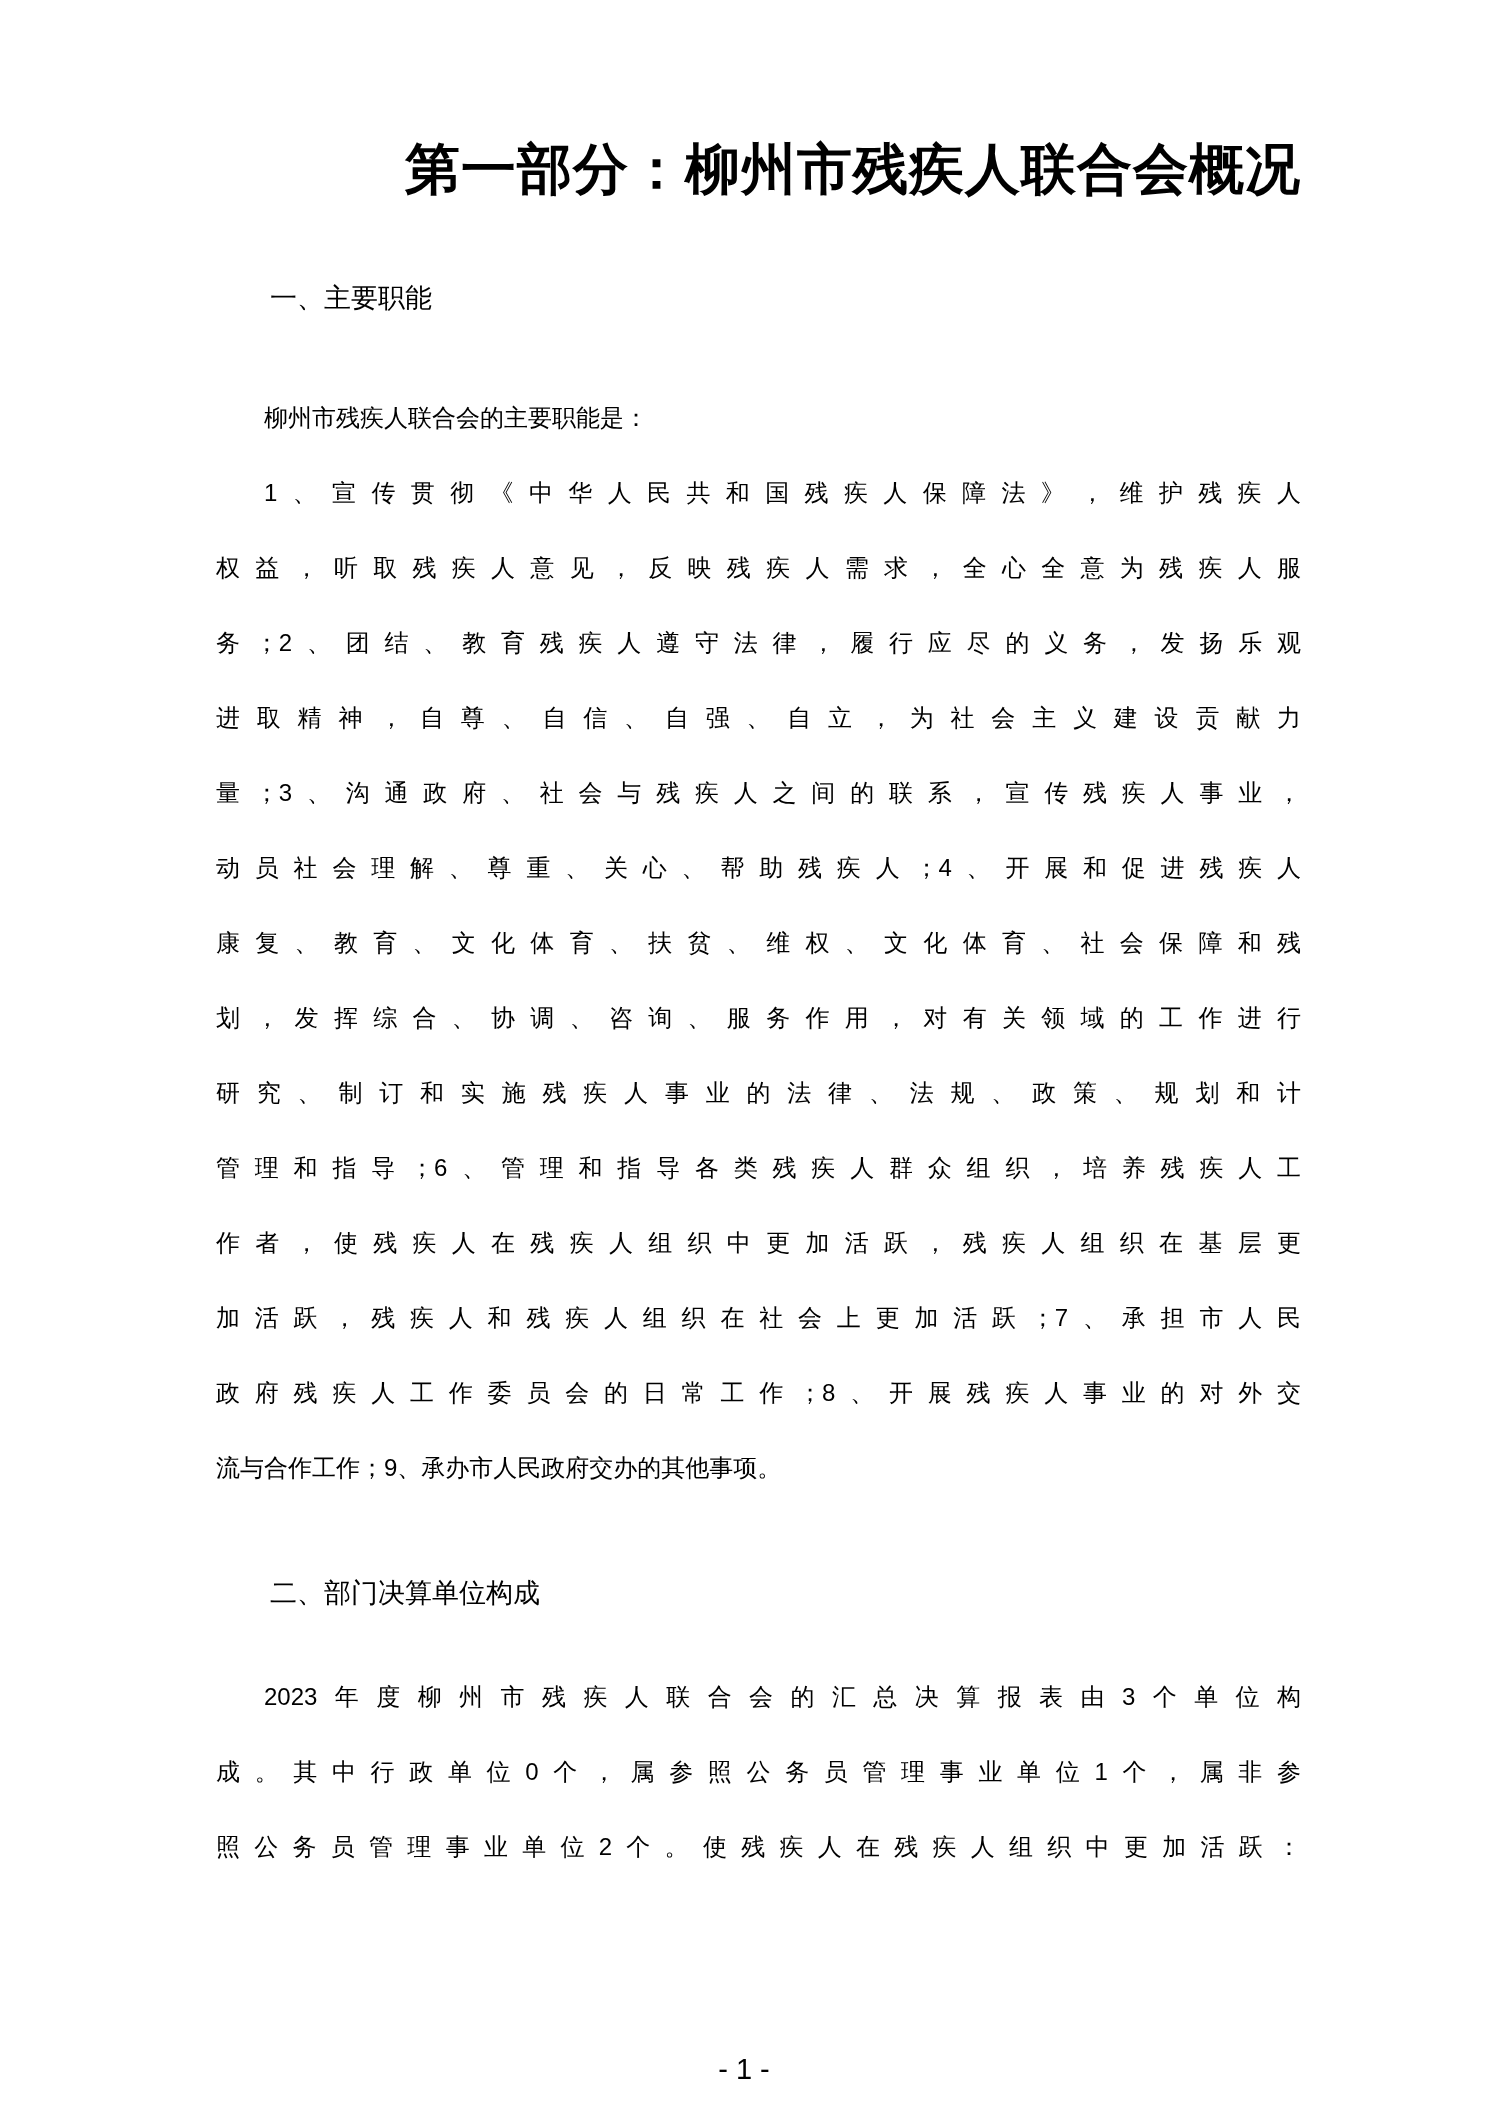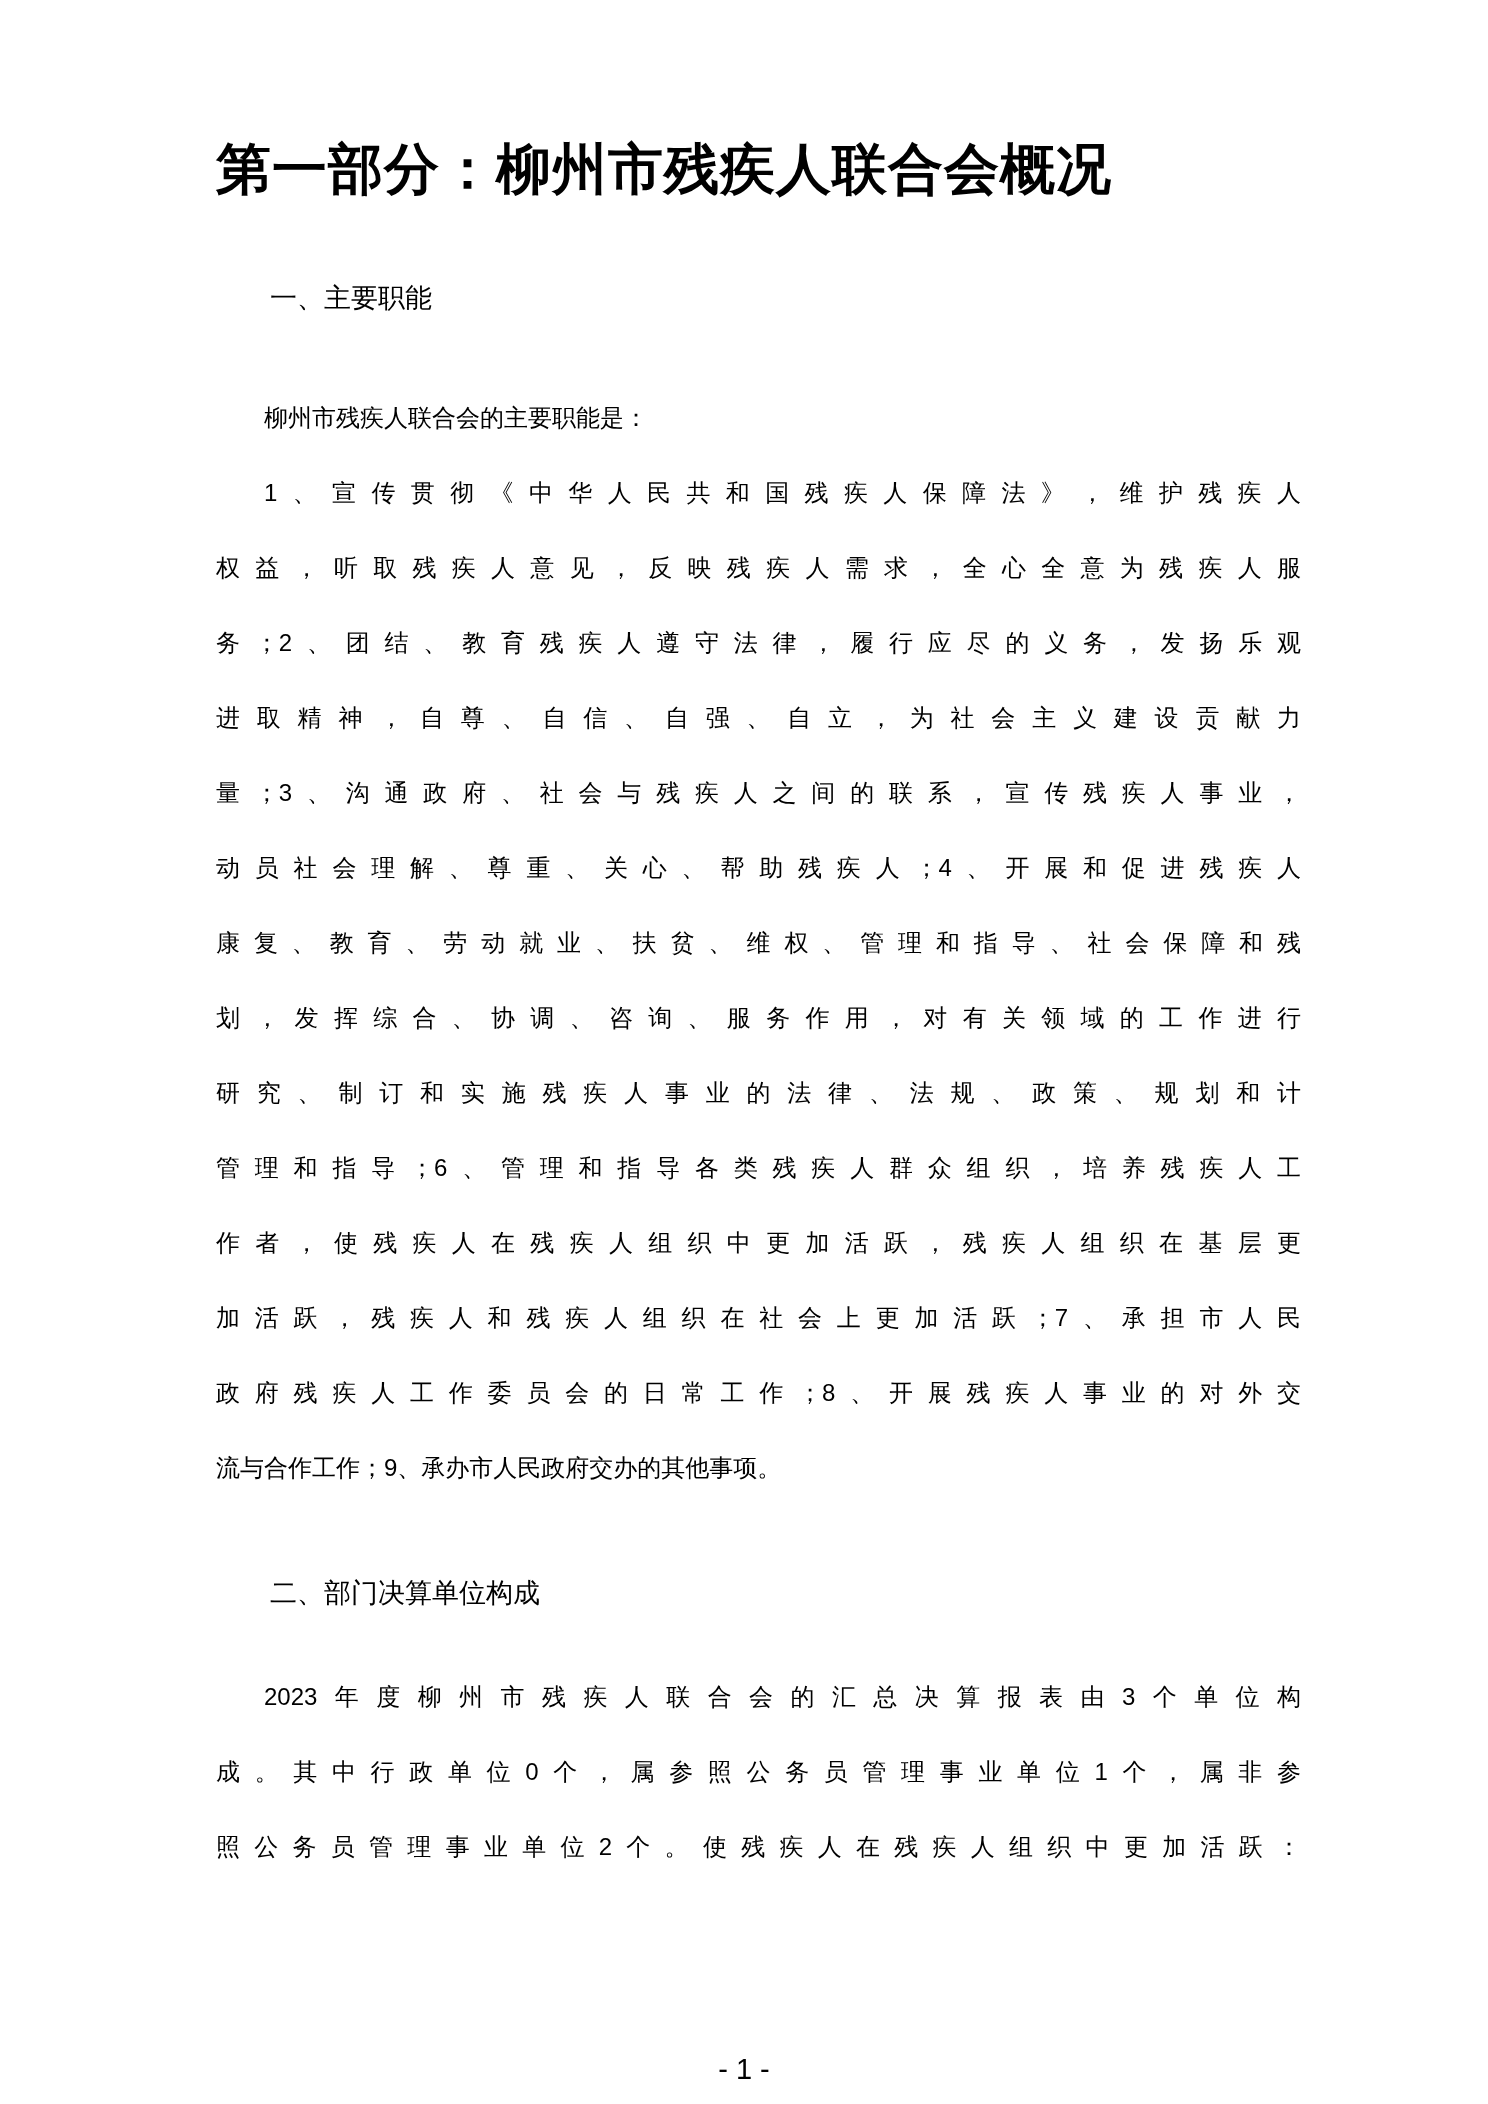--- a/index.html
+++ b/index.html
@@ -17,21 +17,21 @@
     font-family: "Liberation Sans", sans-serif;
     color: #000000;
     overflow: hidden;
   }
   .doc-title {
     margin-top: 136px;
     font-size: 55px;
     line-height: 66px;
     font-weight: bold;
     letter-spacing: 1px;
-    text-align: left;
+    text-align: right;
     white-space: nowrap;
   }
   .heading {
     font-size: 27px;
     line-height: 48px;
     font-weight: normal;
     text-indent: 2em;
   }
   .heading.first  { margin-top: 72px; }
   .heading.second { margin-top: 64px; }
@@ -66,21 +66,21 @@
   <div class="heading first">一、主要职能</div>
 
   <div class="para p1">
     <div class="line indent left-last">柳州市残疾人联合会的主要职能是：</div>
     <div class="line indent">1、宣传贯彻《中华人民共和国残疾人保障法》，维护残疾人</div>
     <div class="line">权益，听取残疾人意见，反映残疾人需求，全心全意为残疾人服</div>
     <div class="line">务；2、团结、教育残疾人遵守法律，履行应尽的义务，发扬乐观</div>
     <div class="line">进取精神，自尊、自信、自强、自立，为社会主义建设贡献力</div>
     <div class="line">量；3、沟通政府、社会与残疾人之间的联系，宣传残疾人事业，</div>
     <div class="line">动员社会理解、尊重、关心、帮助残疾人；4、开展和促进残疾人</div>
-    <div class="line">康复、教育、劳动就业、扶贫、维权、管理和指导、社会保障和残</div>
+    <div class="line">康复、教育、文化体育、扶贫、维权、文化体育、社会保障和残</div>
     <div class="line">划，发挥综合、协调、咨询、服务作用，对有关领域的工作进行</div>
     <div class="line">研究、制订和实施残疾人事业的法律、法规、政策、规划和计</div>
     <div class="line">管理和指导；6、管理和指导各类残疾人群众组织，培养残疾人工</div>
     <div class="line">作者，使残疾人在残疾人组织中更加活跃，残疾人组织在基层更</div>
     <div class="line">加活跃，残疾人和残疾人组织在社会上更加活跃；7、承担市人民</div>
     <div class="line">政府残疾人工作委员会的日常工作；8、开展残疾人事业的对外交</div>
     <div class="line left-last">流与合作工作；9、承办市人民政府交办的其他事项。</div>
   </div>
 
   <div class="heading second">二、部门决算单位构成</div>

